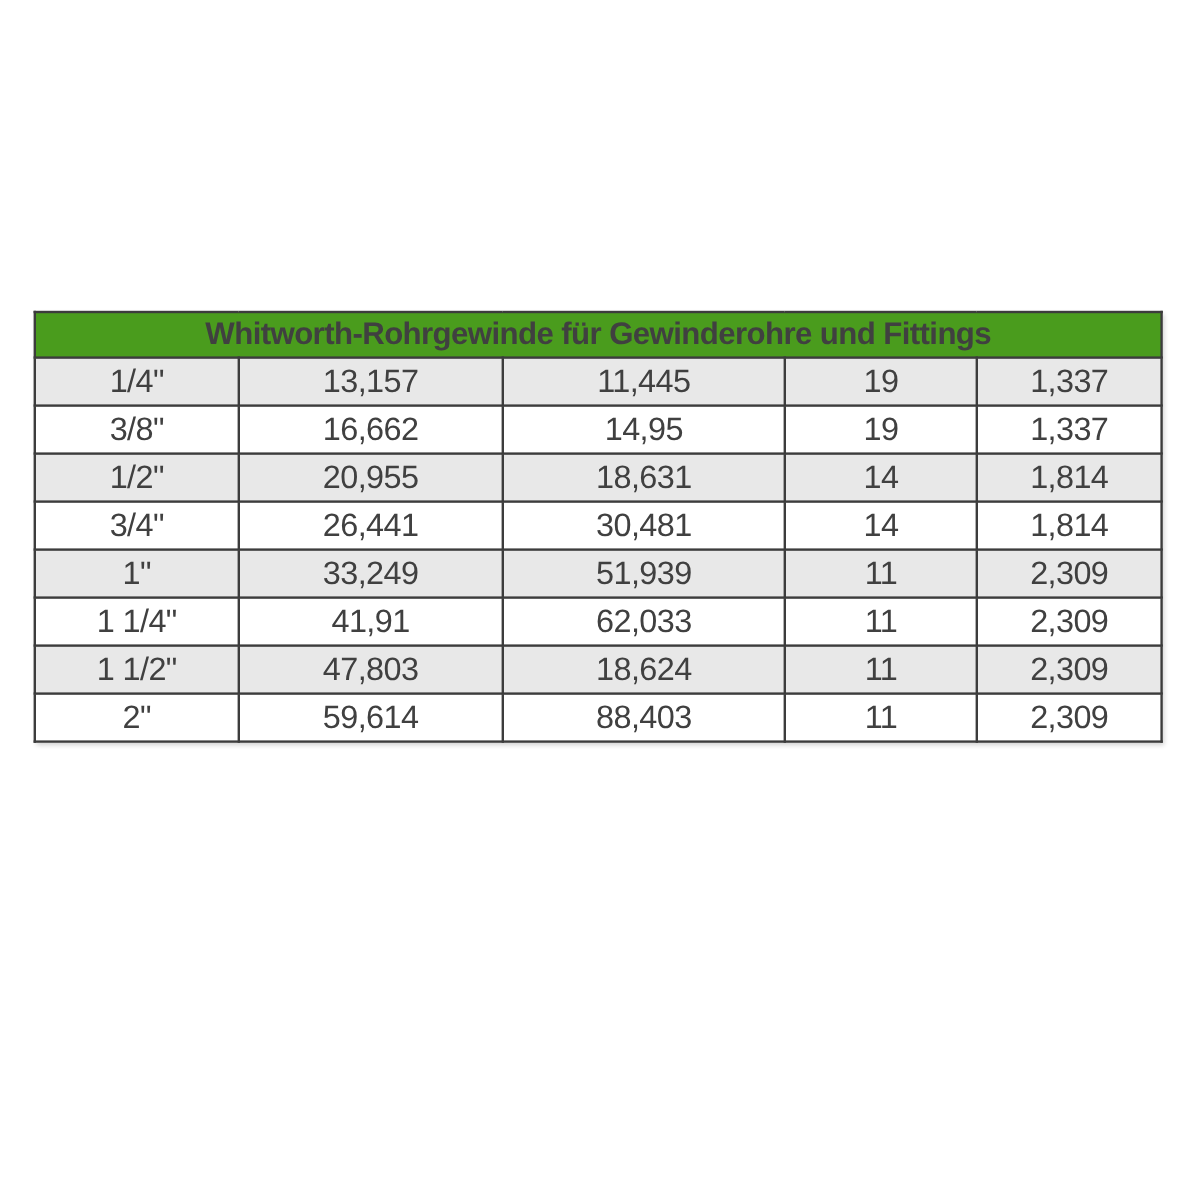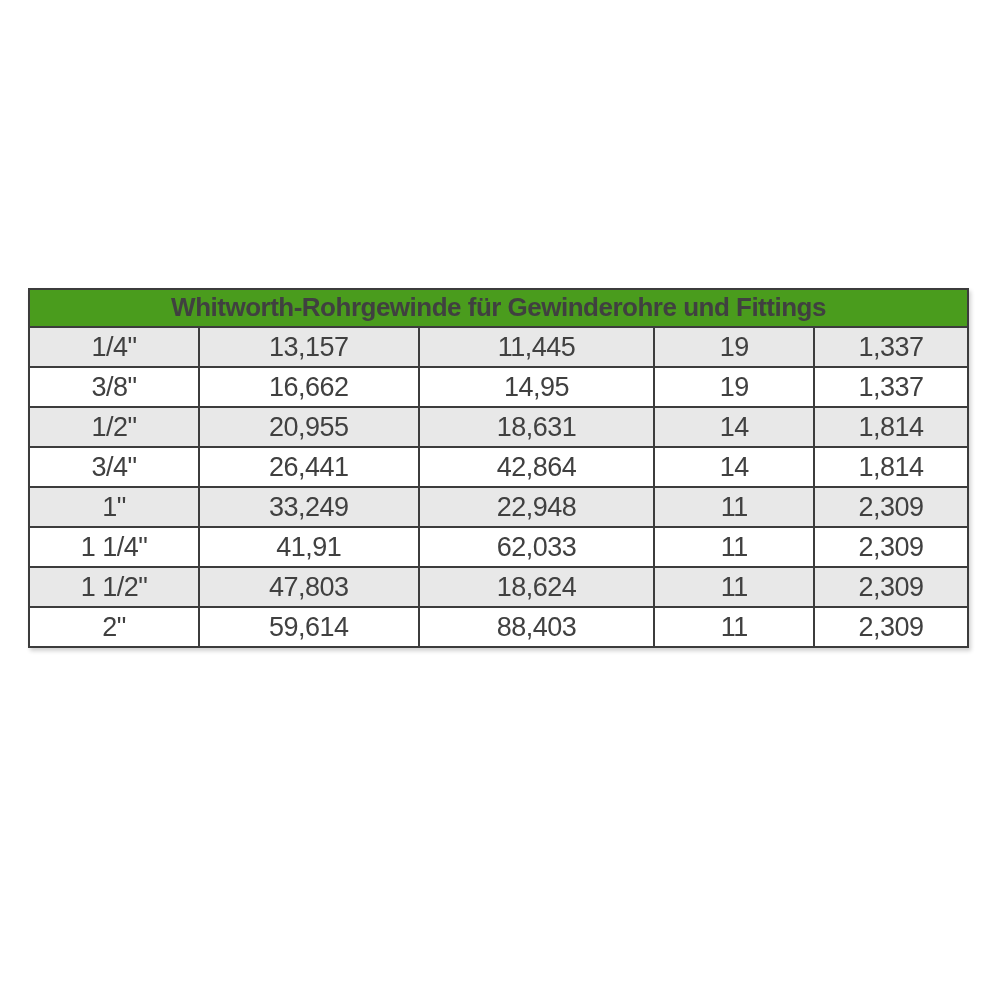--- a/index.html
+++ b/index.html
@@ -14,21 +14,21 @@
   * { margin: 0; padding: 0; box-sizing: border-box; }
   html, body {
     width: 1000px;
     height: 1000px;
     background: #ffffff;
     font-family: "Liberation Sans", "DejaVu Sans", sans-serif;
   }
   .table-wrap {
     position: absolute;
     left: 28px;
-    top: 288px;
+    top: 259px;
     width: 941px;
     box-shadow: 2px 3px 4px rgba(0,0,0,0.18);
   }
   table.thread-table {
     width: 100%;
     border-collapse: collapse;
     table-layout: fixed;
   }
   table.thread-table th,
   table.thread-table td {
@@ -99,28 +99,28 @@
       <tr class="row-even">
         <td class="data-cell">1/2"</td>
         <td class="data-cell">20,955</td>
         <td class="data-cell">18,631</td>
         <td class="data-cell">14</td>
         <td class="data-cell">1,814</td>
       </tr>
       <tr class="row-odd">
         <td class="data-cell">3/4"</td>
         <td class="data-cell">26,441</td>
-        <td class="data-cell">42,864</td>
+        <td class="data-cell">30,481</td>
         <td class="data-cell">14</td>
         <td class="data-cell">1,814</td>
       </tr>
       <tr class="row-even">
         <td class="data-cell">1"</td>
         <td class="data-cell">33,249</td>
-        <td class="data-cell">22,948</td>
+        <td class="data-cell">51,939</td>
         <td class="data-cell">11</td>
         <td class="data-cell">2,309</td>
       </tr>
       <tr class="row-odd">
         <td class="data-cell">1 1/4"</td>
         <td class="data-cell">41,91</td>
         <td class="data-cell">62,033</td>
         <td class="data-cell">11</td>
         <td class="data-cell">2,309</td>
       </tr>

